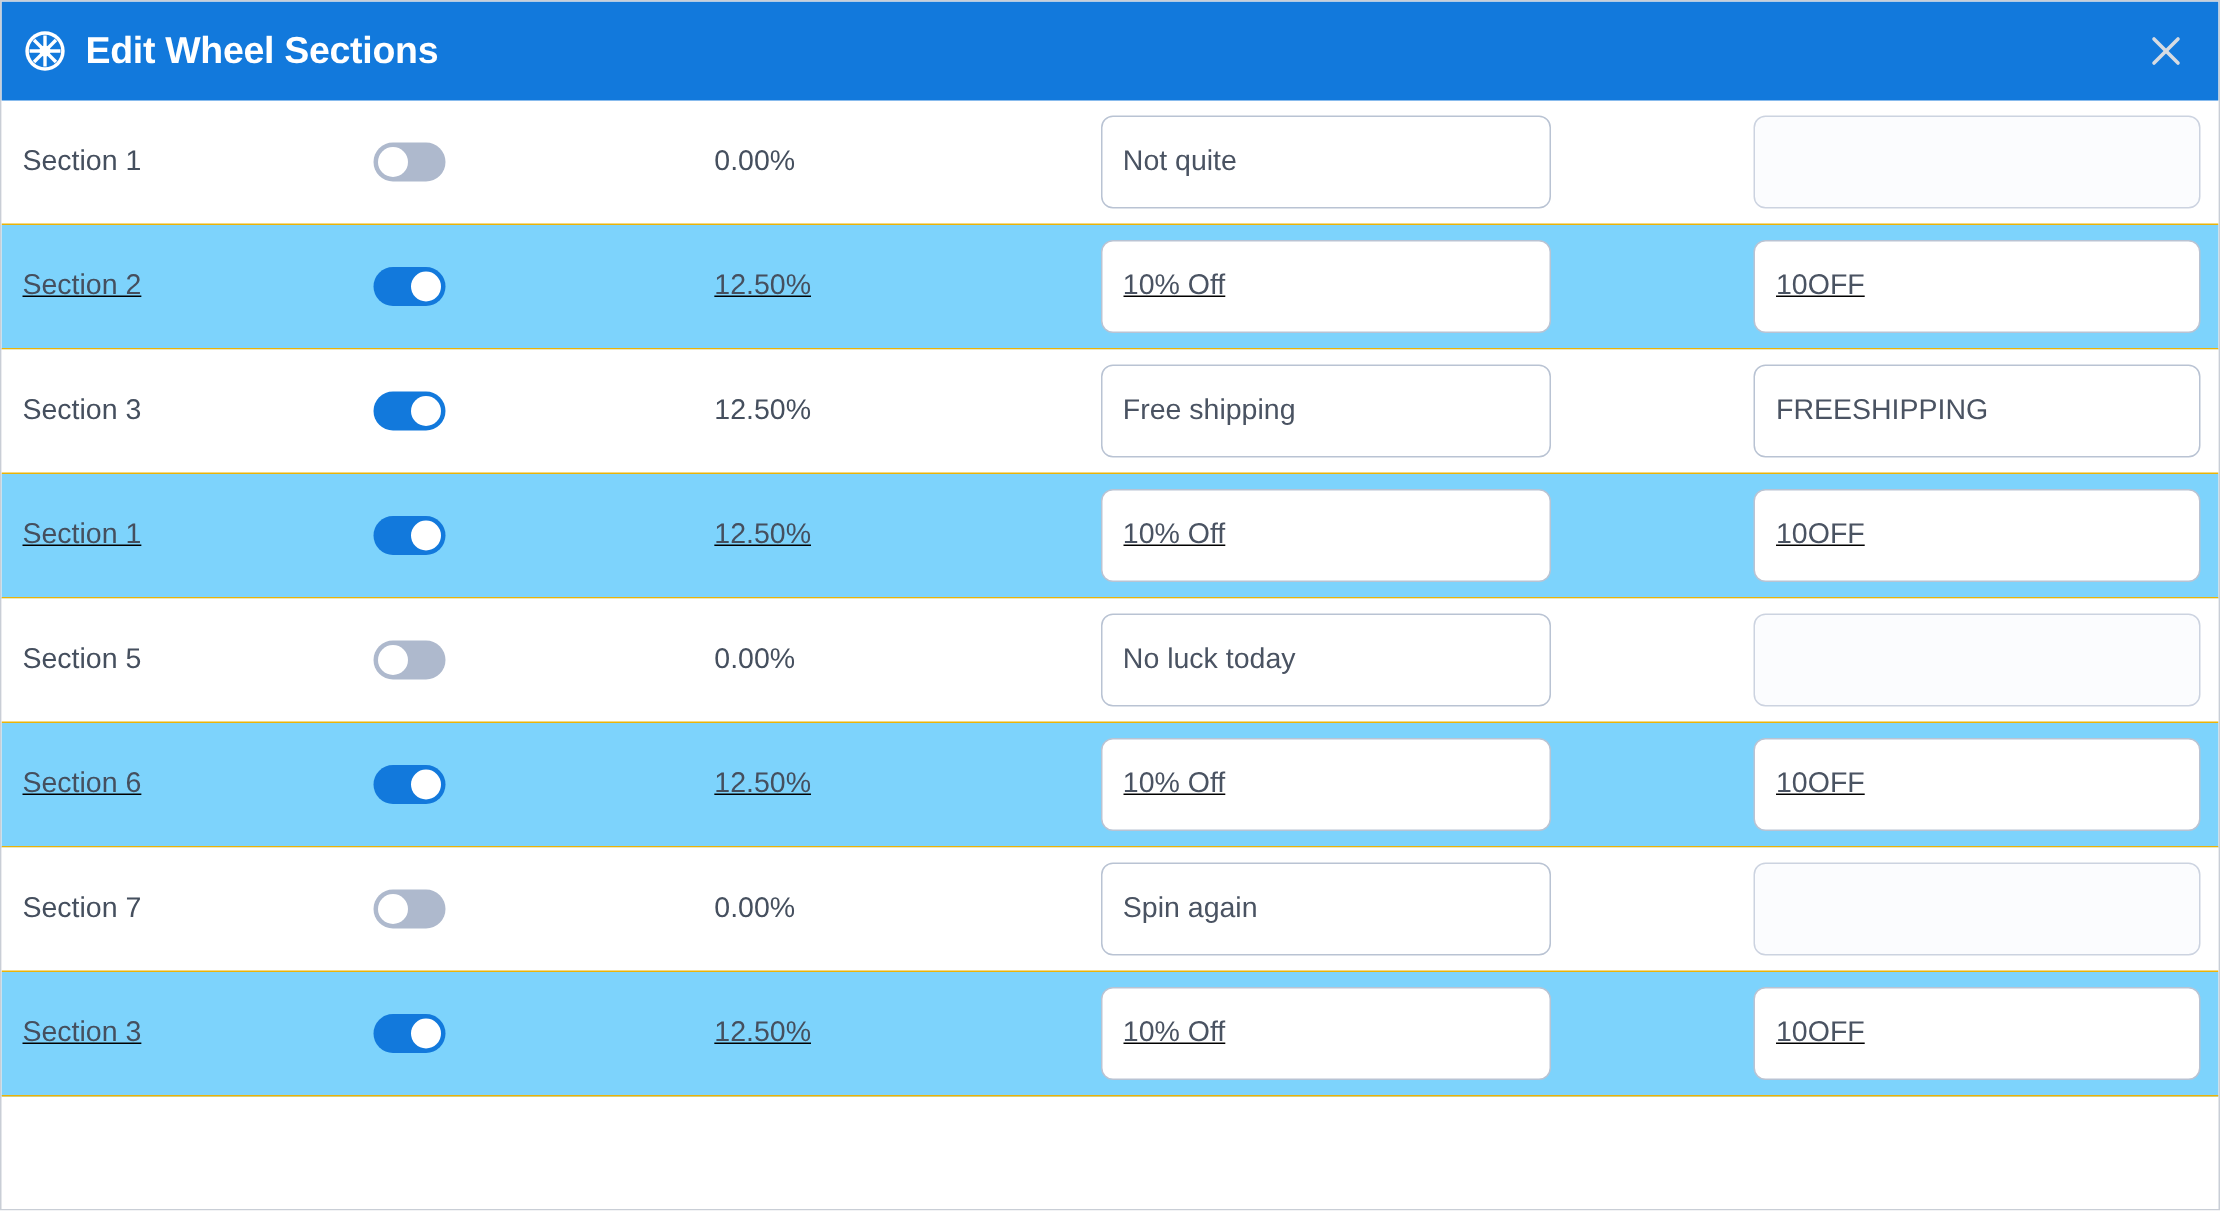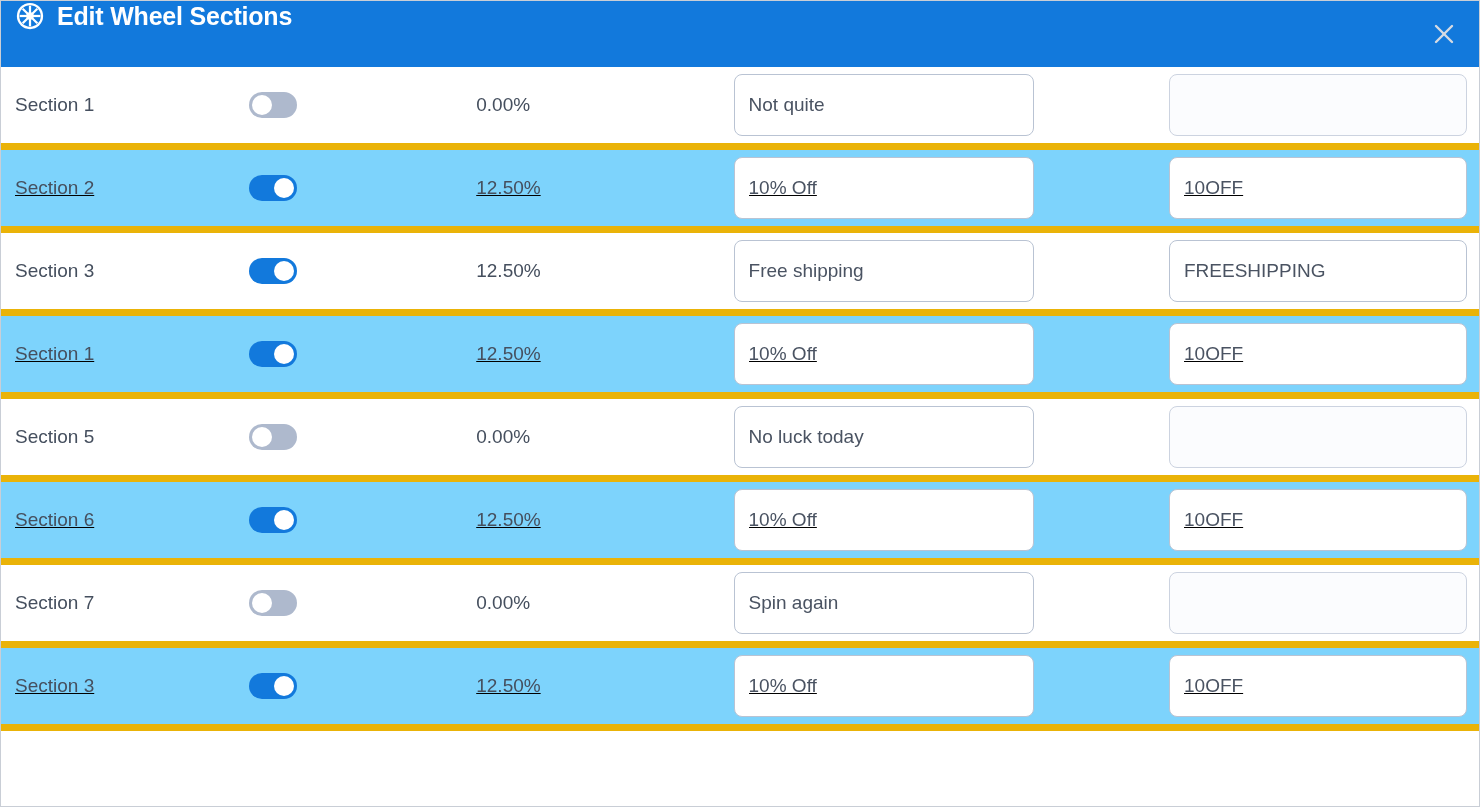--- a/index.html
+++ b/index.html
@@ -20,21 +20,21 @@
     background: #ffffff;
     border: 1px solid #c9ced6;
     overflow: hidden;
   }
 
   
   .titlebar {
     height: 66px;
     background: #1279dc;
     display: flex;
-    align-items: flex-start;
+    align-items: center;
     padding: 0 18px 0 14px;
     position: relative;
     flex: none;
   }
   .titlebar-left {
     display: flex;
     align-items: center;
     gap: 12px;
   }
   .wheel-icon {
@@ -85,21 +85,21 @@
   .head-cell {
     font-size: 19px;
     color: #454f5e;
     font-weight: normal;
     white-space: nowrap;
   }
 
   .body-row {
     height: 83px;
     background: #ffffff;
-    border-bottom: 7px solid #eab308;
+    border-bottom: 1px solid #eab308;
   }
   .body-row.alt {
     background: #7dd3fc;
     text-decoration: underline;
   }
 
   
   .col-no      { width: 250px; padding-left: 14px; }
   .col-canwin  { width: 230px; }
   .col-chance  { width: 260px; }

